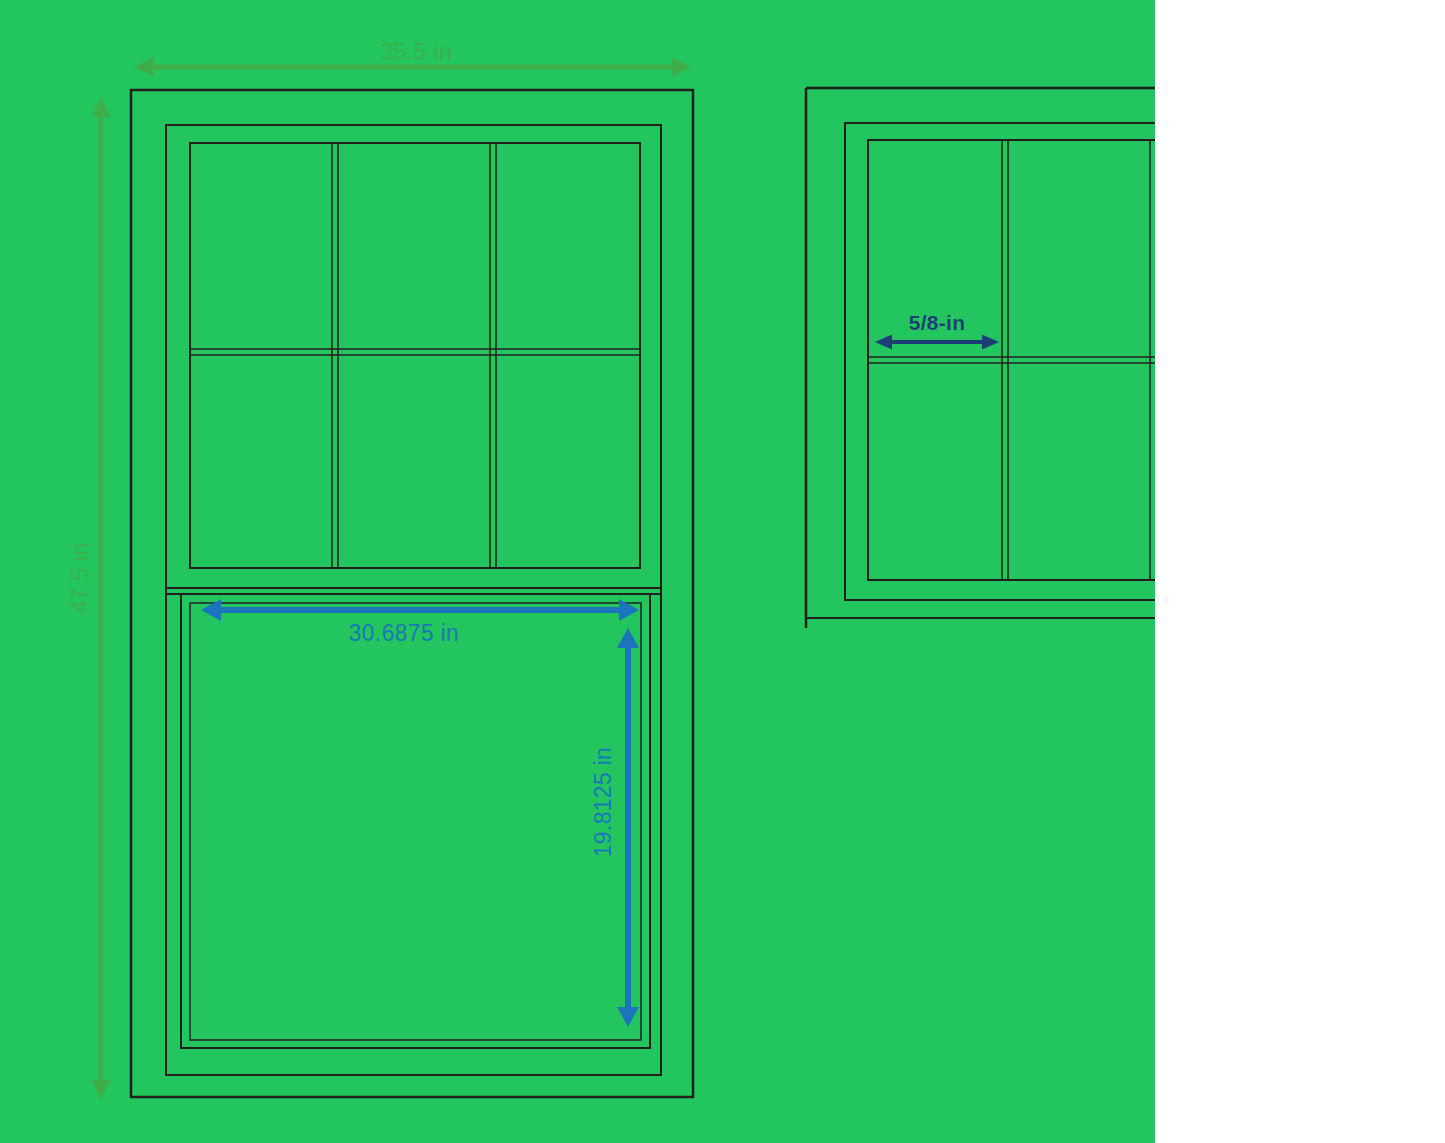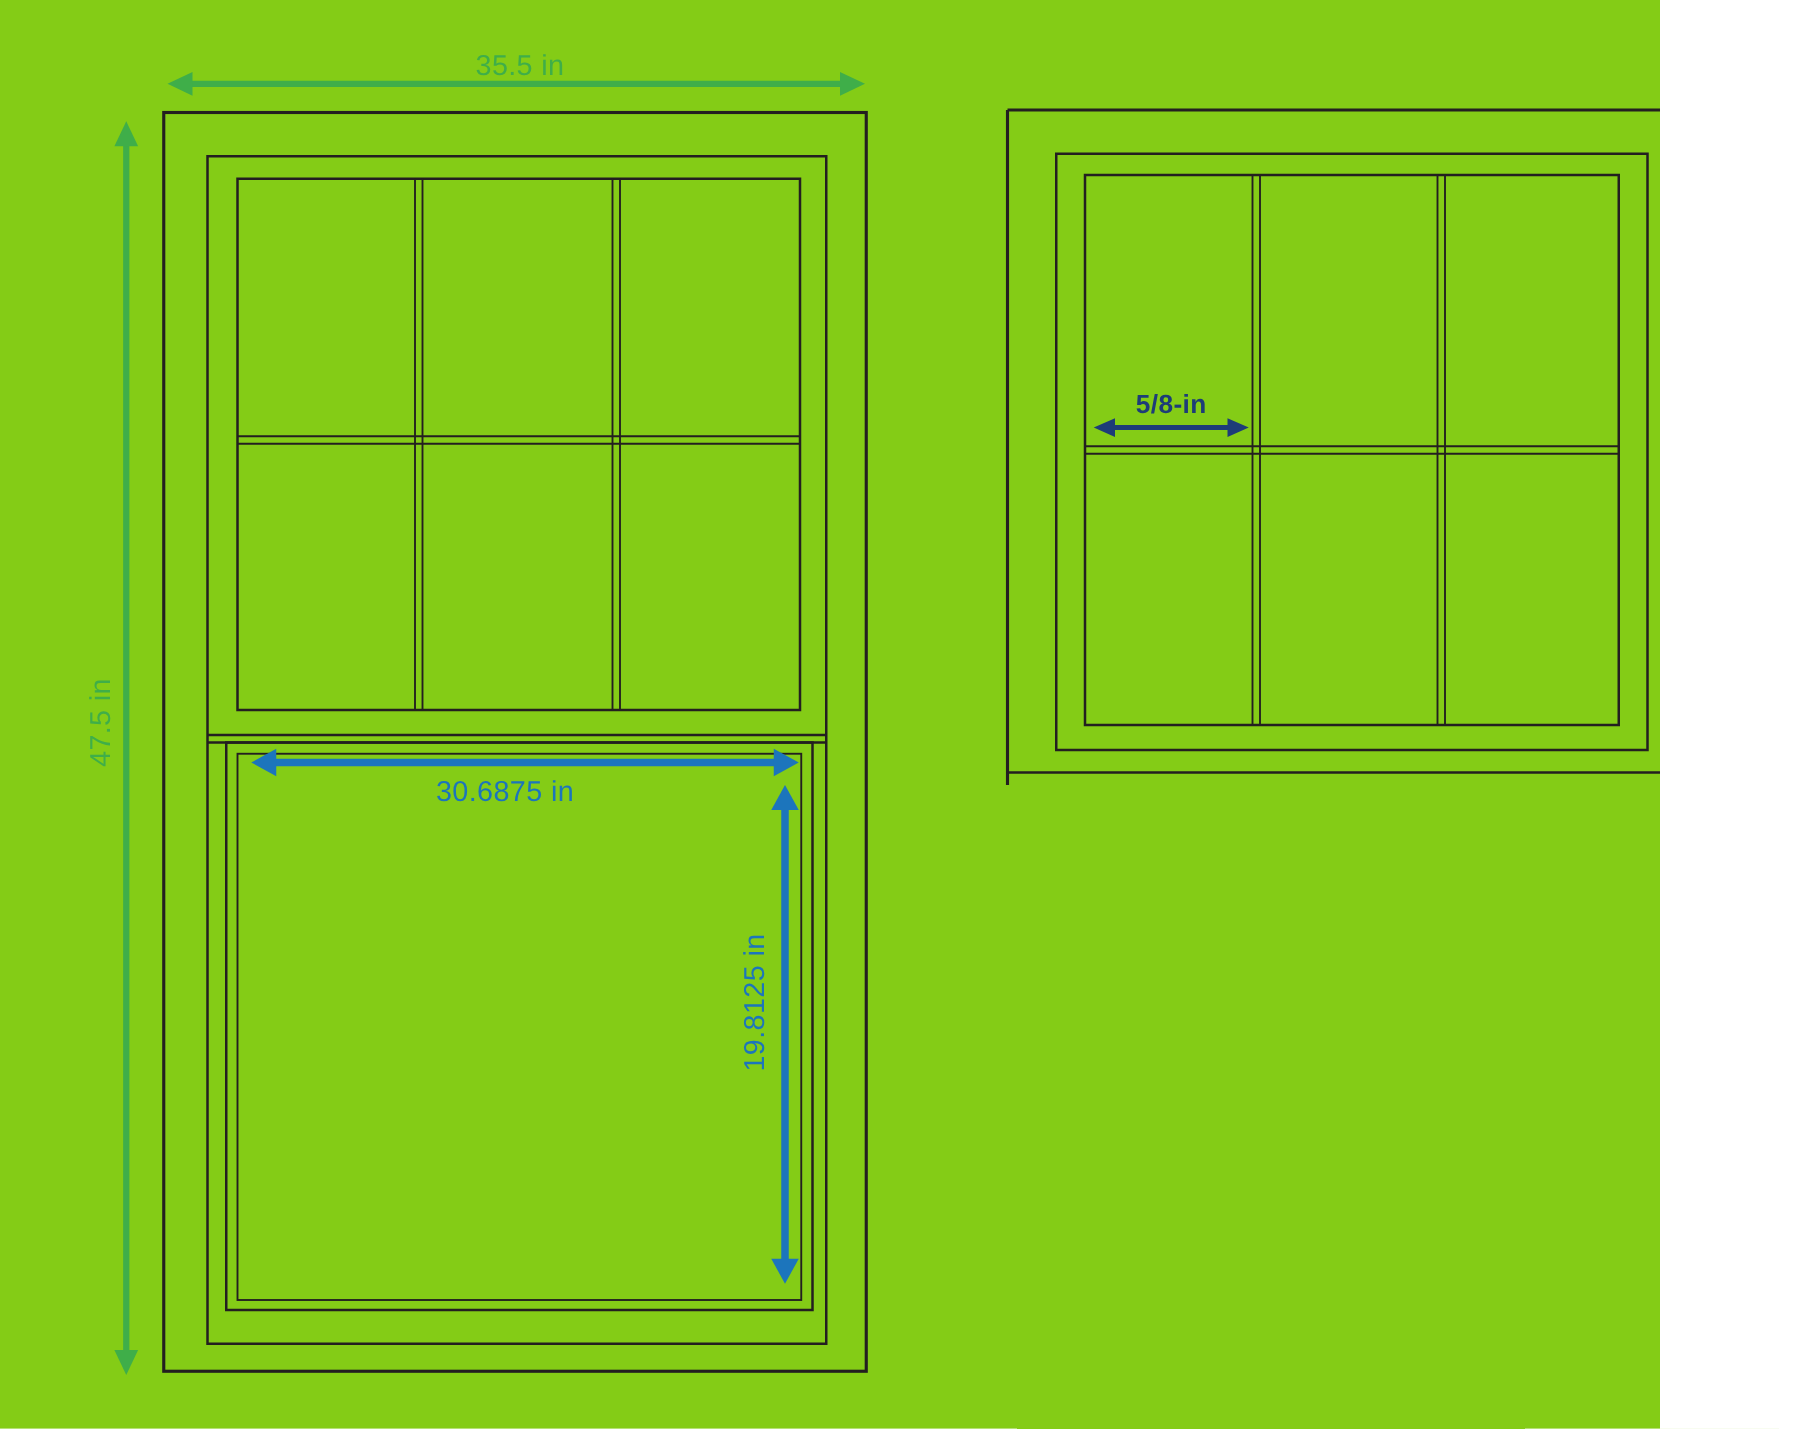--- a/index.html
+++ b/index.html
@@ -3,23 +3,23 @@
 <meta charset="utf-8">
 <style>
   html, body {
     margin: 0;
     padding: 0;
     background: #ffffff;
     font-family: "Liberation Sans", sans-serif;
   }
   .canvas {
     position: relative;
-    width: 1328px;
+    width: 1155px;
     height: 1143px;
-    background: #84cc16;
+    background: #22c55e;
     overflow: hidden;
   }
   svg { display: block; }
 
   
   .frame      { fill: none; stroke: var(--line); stroke-width: 2.5px; }
   .frame-thin { fill: none; stroke: var(--line); stroke-width: 2px; }
   .muntin     { fill: none; stroke: var(--line); stroke-width: 1.5px; }
 
   

